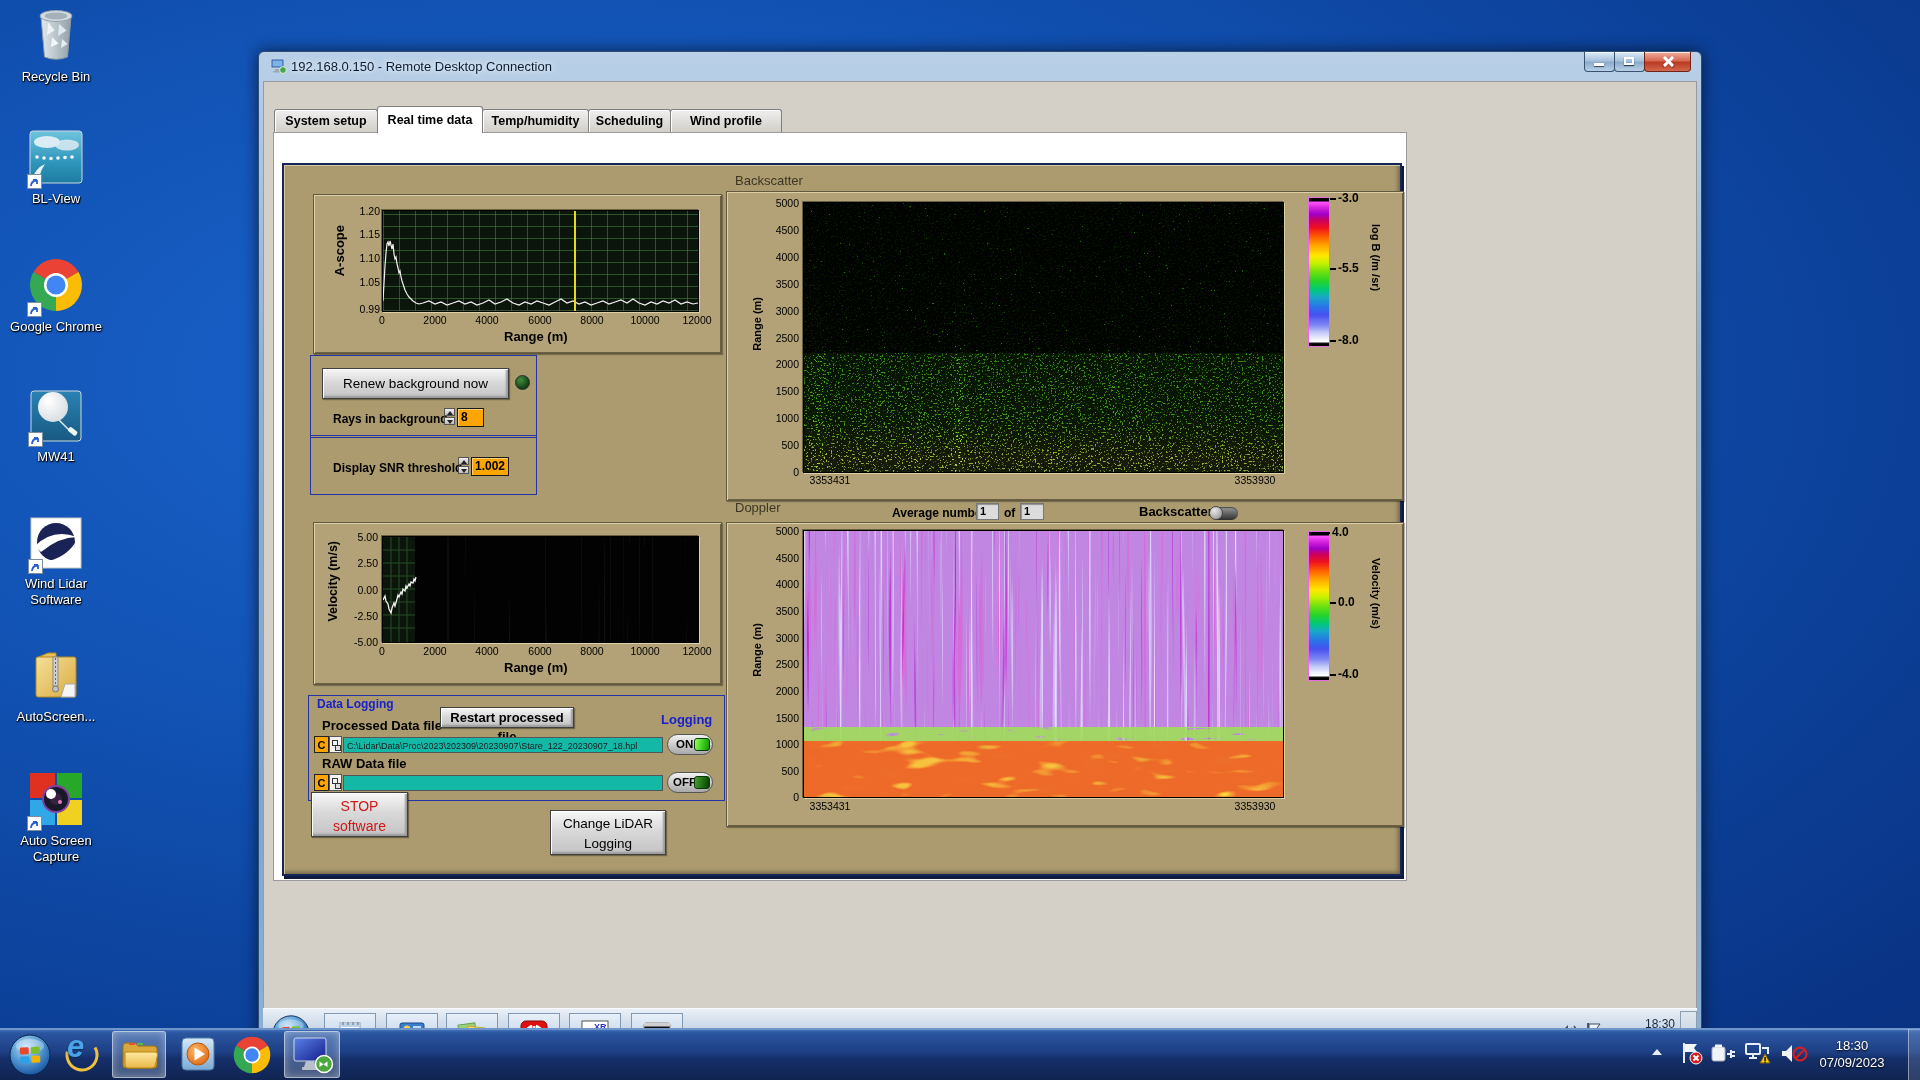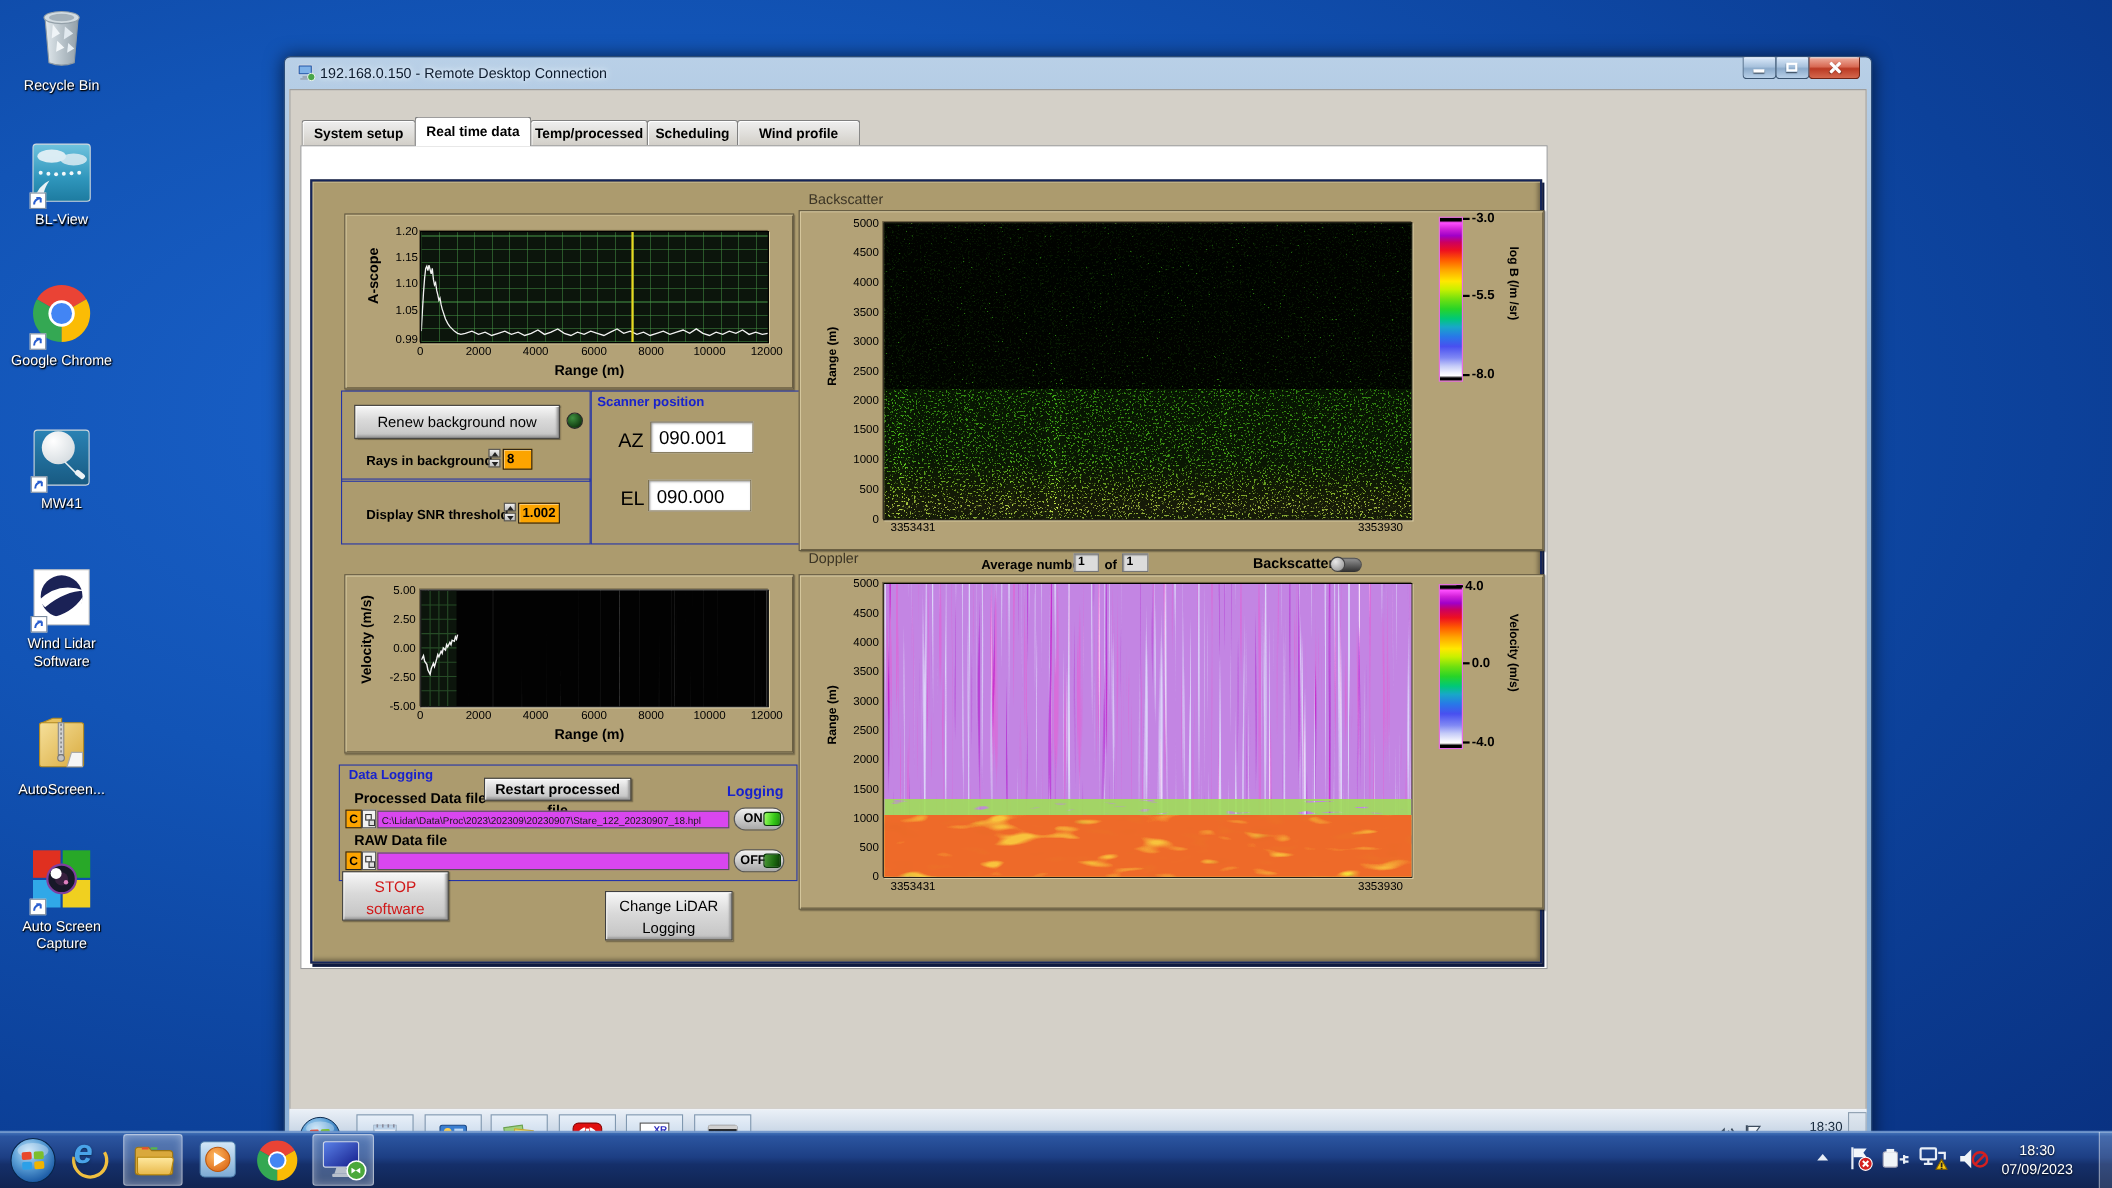--- a/index.html
+++ b/index.html
@@ -79,21 +79,21 @@
   .led{position:absolute;width:15px;height:15px;border-radius:50%;background:radial-gradient(circle at 35% 30%, #3f8f3f, #123f12 70%);border:1px solid #2a2a2a;box-sizing:border-box}
   .toggle{position:absolute;width:46px;height:21px;border-radius:11px;background:linear-gradient(#f2f2f2,#a8a8a8);border:1px solid #555;box-sizing:border-box;
     font-weight:bold;font-size:11.5px;color:#000;line-height:19px;padding-left:8px}
   .toggle .lever{position:absolute;right:2px;top:3px;width:16px;height:13px;border-radius:3px;border:1px solid #0a3a08;box-sizing:border-box}
   .lever.on{background:linear-gradient(100deg,#9dff60,#35c818 60%,#1f8f0e)}
   .lever.off{background:linear-gradient(100deg,#4e9a38,#1c6a10 60%,#0c3a06)}
   .cdrive{position:absolute;width:15px;height:17px;background:#fca400;border:1px solid #222;font-weight:bold;font-size:11px;text-align:center;line-height:16px;box-sizing:border-box}
   .browse{position:absolute;width:13px;height:17px;background:#f2f2f2;border:1px solid #555;box-sizing:border-box}
   .browse i{position:absolute;left:2px;top:3px;width:4px;height:4px;border:1px solid #333}
   .browse b{position:absolute;left:5px;top:8px;width:4px;height:4px;border:1px solid #333;background:#ddd}
-  .pathfield{position:absolute;background:#d946ef;border:1px solid #555;box-sizing:border-box;font-size:9px;color:#1a1a1a;
+  .pathfield{position:absolute;background:#14b8a6;border:1px solid #555;box-sizing:border-box;font-size:9px;color:#1a1a1a;
     padding:3px 0 0 3px;white-space:nowrap;overflow:hidden}
   .cbar{position:absolute;width:20px;height:148px;border:1px solid #e86ae8;box-sizing:content-box;background:linear-gradient(180deg,
     #000 0%,#000 1.8%,#ff50ff 3%,#d020d8 7%,#a000c8 11%,#cc0060 15%,#ee1020 20%,#ff5c00 26%,#ffa500 32%,#ffe800 39%,
     #c8f000 44%,#70e010 50%,#28d428 56%,#00c878 62%,#18a8c8 67%,#2878e8 73%,#4850f0 79%,#8088f4 86%,#c4caf8 91%,#eef0fc 95%,#fff 97%,#000 98.4%,#000 100%)}
   .cbt{position:absolute;font-weight:bold;font-size:12px;color:#000;white-space:nowrap}
   .cbt i{display:inline-block;width:6px;height:2px;background:#000;vertical-align:middle;margin-right:2px}
   .gtitle{position:absolute;font-size:13px;color:#3c3525}
   .blab{position:absolute;font-weight:bold;font-size:12px;color:#000;white-space:nowrap}
   
   .rtask{position:absolute;left:0;right:0;bottom:0;height:49px;background:linear-gradient(#eaf0f7,#c6d4e4 45%,#9db4ca);border-top:1px solid #f8fbff}
@@ -290,21 +290,21 @@
         </div>
     </div>
   </div>
 
   <div class="rdp-client">
 
     <div class="app">
 
       <div class="tab" style="left:10px;width:104px"><span>System setup</span></div>
       <div class="tab active" style="left:113px;width:106px"><span>Real time data</span></div>
-      <div class="tab" style="left:218px;width:107px"><span>Temp/processed</span></div>
+      <div class="tab" style="left:218px;width:107px"><span>Temp/humidity</span></div>
       <div class="tab" style="left:324px;width:83px"><span>Scheduling</span></div>
       <div class="tab" style="left:406px;width:112px"><span>Wind profile</span></div>
 
       <div class="page"></div>
 
       <div class="panel">
 
         <div class="gframe" style="left:29px;top:29px;width:407px;height:158px">
           <span class="vlab" style="left:18px;top:30px">A-scope</span>
           <span class="yt" style="left:28px;top:10px">1.20</span>
@@ -340,27 +340,20 @@
         </div>
         <div class="bluebox" style="left:26px;top:270px;width:225px;height:58px">
           <span class="blab" style="left:22px;top:25px">Display SNR threshold</span>
           <div class="spin" style="left:147px;top:21px">
               <i class="up"></i>
               <i class="dn"></i>
             </div>
           <div class="fieldo" style="left:160px;top:21px;width:38px;height:19px">1.002</div>
         </div>
 
-        <div class="bluebox" style="left:253px;top:190px;width:194px;height:138px">
-          <span class="bluehd" style="left:5px;top:2px">Scanner position</span>
-          <span style="position:absolute;left:24px;top:34px;font-size:18px;color:#000">AZ</span>
-          <div class="fieldw" style="left:53px;top:27px;width:94px;height:29px;font-size:17px;padding:5px 0 0 7px">090.001</div>
-          <span style="position:absolute;left:26px;top:87px;font-size:18px;color:#000">EL</span>
-          <div class="fieldw" style="left:51px;top:80px;width:94px;height:29px;font-size:17px;padding:5px 0 0 7px">090.000</div>
-        </div>
 
         <div class="gframe" style="left:29px;top:357px;width:407px;height:161px">
           <span class="vlab" style="left:12px;top:18px;font-size:12.5px">Velocity (m/s)</span>
           <span class="yt" style="left:26px;top:8px">5.00</span>
           <span class="yt" style="left:26px;top:34px">2.50</span>
           <span class="yt" style="left:26px;top:61px">0.00</span>
           <span class="yt" style="left:26px;top:87px">-2.50</span>
           <span class="yt" style="left:26px;top:113px">-5.00</span>
           <div class="plot" style="left:68px;top:13px;width:315px;height:105px;background:#fff">
             <svg width="315" height="105" viewBox="0 0 315 105" preserveAspectRatio="none" style="position:absolute;left:0;top:0">

